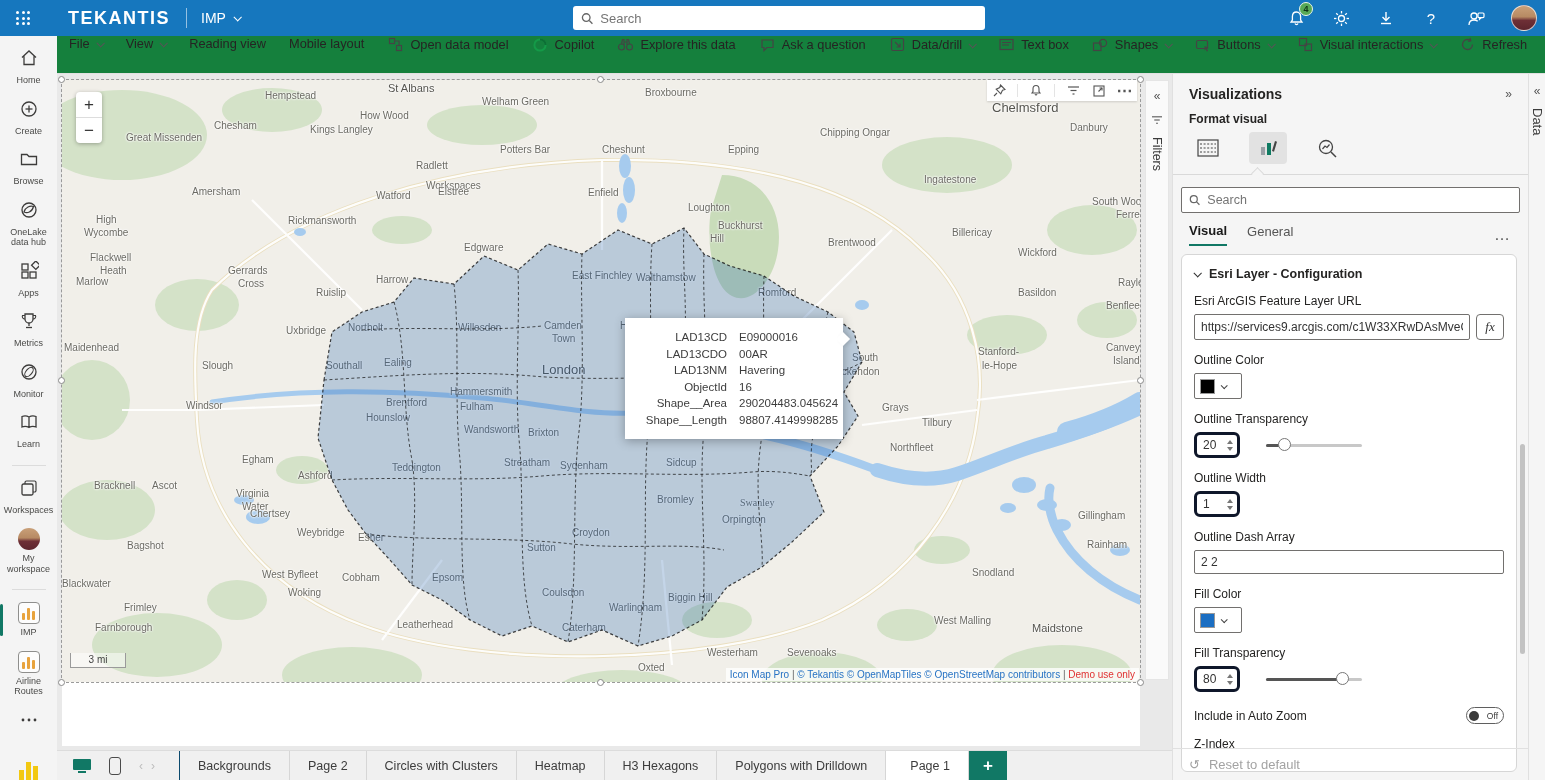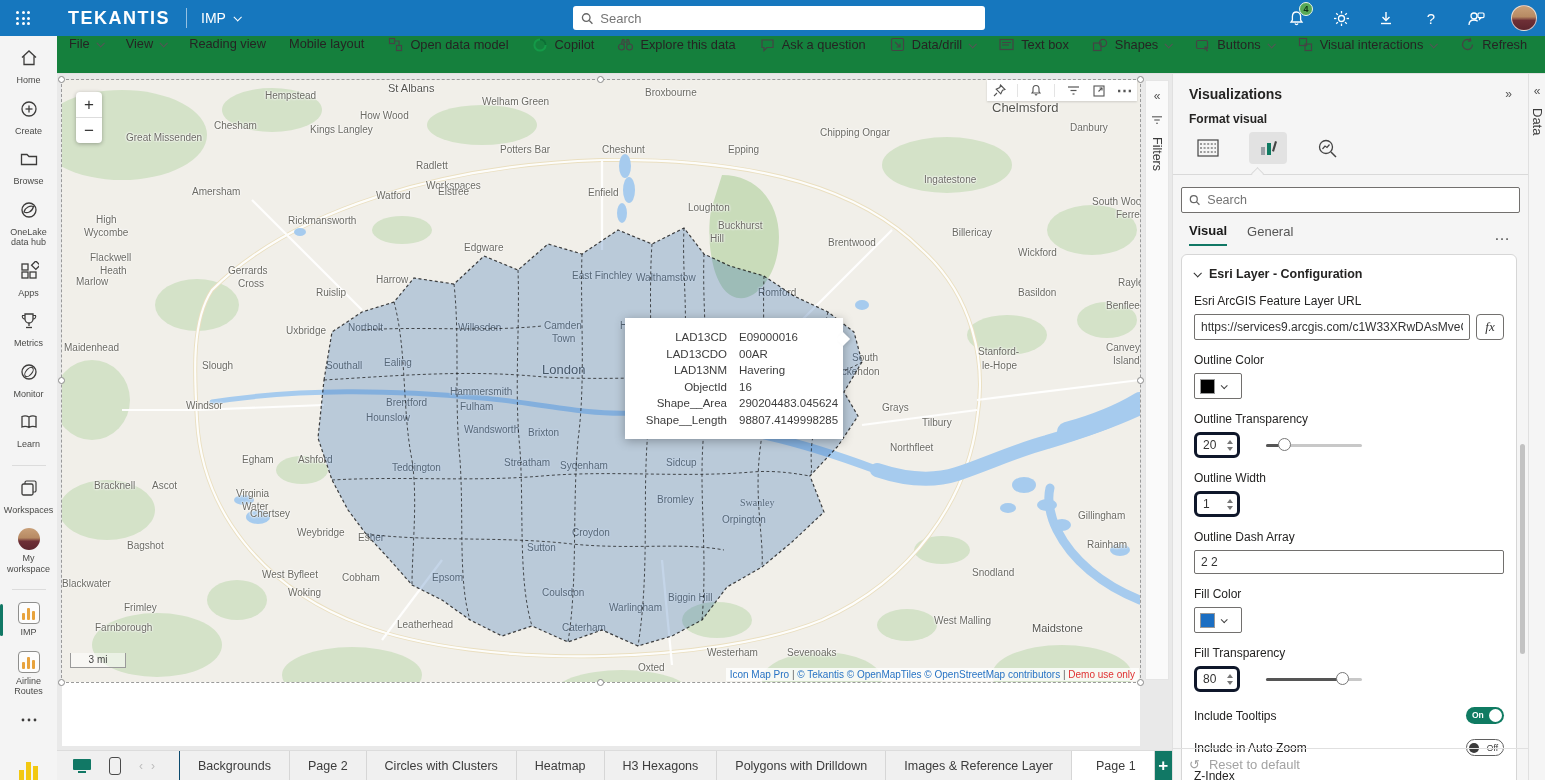--- a/index.html
+++ b/index.html
@@ -569,21 +569,21 @@
             <span class="map-label" style="left: 324px; top: 317px;">Brentford</span>
             <span class="map-label" style="left: 398px; top: 321px;">Fulham</span>
             <span class="map-label" style="left: 124px; top: 320px;">Windsor</span>
             <span class="map-label" style="left: 820px; top: 322px;">Grays</span>
             <span class="map-label" style="left: 860px; top: 337px;">Tilbury</span>
             <span class="map-label" style="left: 304px; top: 332px;">Hounslow</span>
             <span class="map-label" style="left: 402px; top: 344px;">Wandsworth</span>
             <span class="map-label" style="left: 466px; top: 347px;">Brixton</span>
             <span class="map-label" style="left: 828px; top: 362px;">Northfleet</span>
             <span class="map-label" style="left: 180px; top: 374px;">Egham</span>
-            <span class="map-label" style="left: 236px; top: 374px;">Ashford</span>
+            <span class="map-label" style="left: 236px; top: 390px;">Ashford</span>
             <span class="map-label" style="left: 330px; top: 382px;">Teddington</span>
             <span class="map-label" style="left: 442px; top: 377px;">Streatham</span>
             <span class="map-label" style="left: 498px; top: 380px;">Sydenham</span>
             <span class="map-label" style="left: 604px; top: 377px;">Sidcup</span>
             <span class="map-label" style="left: 32px; top: 400px;">Bracknell</span>
             <span class="map-label" style="left: 90px; top: 400px;">Ascot</span>
             <span class="map-label" style="left: 174px; top: 408px;">Virginia</span>
             <span class="map-label" style="left: 180px; top: 421px;">Water</span>
             <span class="map-label" style="left: 188px; top: 428px;">Chertsey</span>
             <span class="map-label" style="left: 595px; top: 414px;">Bromley</span>
@@ -826,27 +826,20 @@
             </span>
         </div>
         <div class="slider" style="--p: 80%;">
           <div class="track"></div>
             <div class="fill"></div>
             <div class="knob"></div>
         </div>
       </div>
 
       <div class="toggle-row">
-        <div class="fld-label">Include Tooltips</div>
-        <div class="tgl-on">
-          <span class="txt">On</span>
-            <span class="knob"></span>
-        </div>
-      </div>
-      <div class="toggle-row">
         <div class="fld-label">Include in Auto Zoom</div>
         <div class="tgl-off">
           <span class="knob"></span>
             <span class="txt">Off</span>
         </div>
       </div>
 
       <div class="fld-label">Z-Index</div>
       
     </div>
@@ -875,19 +868,18 @@
         <span>›</span>
       </span>
     </div>
     <div style="display:flex;align-items:stretch;" id="page-tabs">
         <div class="pb-tab">Backgrounds</div>
         <div class="pb-tab">Page 2</div>
         <div class="pb-tab">Circles with Clusters</div>
         <div class="pb-tab">Heatmap</div>
         <div class="pb-tab">H3 Hexagons</div>
         <div class="pb-tab">Polygons with Drilldown</div>
-        <div class="pb-tab">Images &amp; Reference Layer</div>
         <div class="pb-tab active">Page 1</div>
       </div>
     <div class="pb-add">+</div>
   </footer>
 
 </div>
 
 </body></html>

